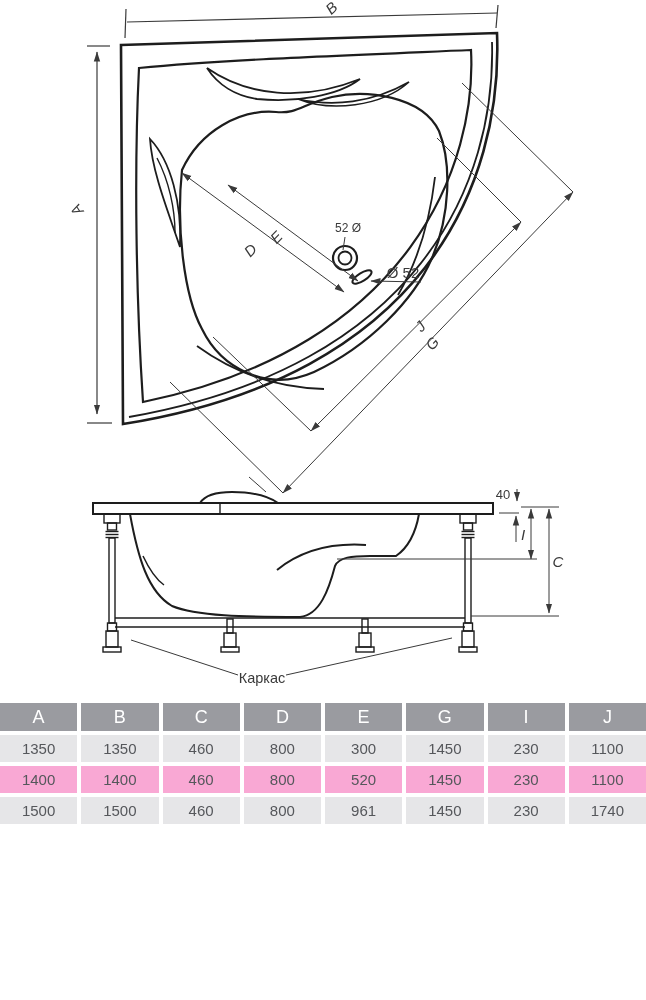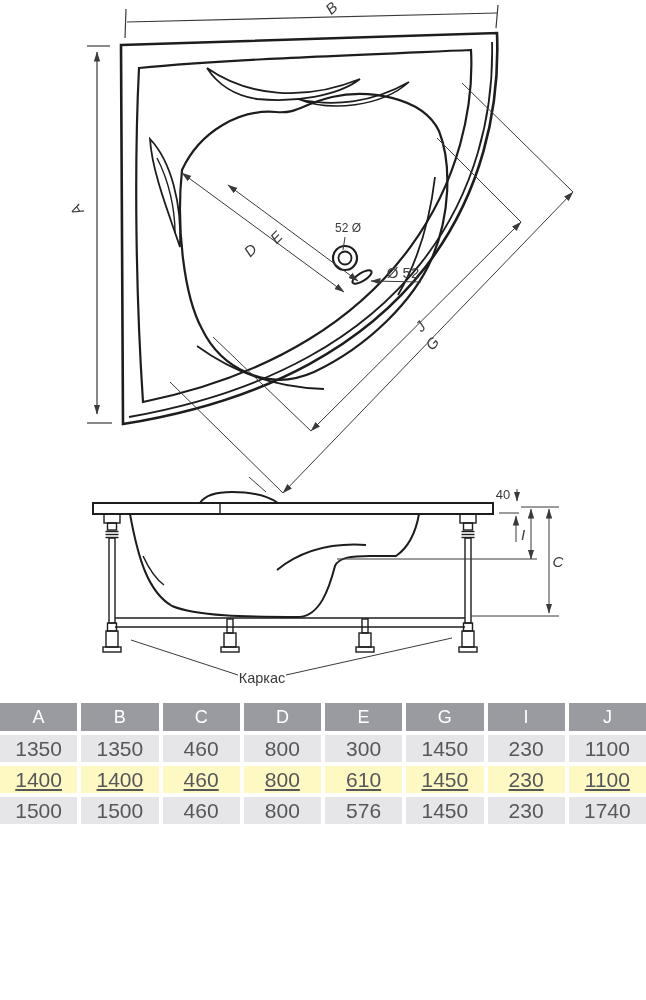--- a/index.html
+++ b/index.html
@@ -6,22 +6,22 @@
   .canvas{position:relative;width:646px;height:1000px;background:#ffffff;overflow:hidden;
           font-family:"Liberation Sans","DejaVu Sans",sans-serif;}
   svg text{fill:#3a3a3a;}
   .dimletter{font-style:italic;font-size:15px;}
   .anno{font-size:12px;}
   .spec-table{position:absolute;left:0;top:703px;width:646px;display:grid;
               grid-template-columns:repeat(8,1fr);column-gap:4px;row-gap:4px;background:#ffffff;}
   .th{background:#9a9ba0;color:#ffffff;height:28px;line-height:28px;text-align:center;
       font-size:18px;font-weight:400;}
   .td{background:#e6e6e8;color:#55575b;height:27px;line-height:27px;text-align:center;
-      font-size:21px;}
-  .td.dark{background:#fef9c3;text-decoration:underline;}
+      font-size:15px;}
+  .td.dark{background:#f9a8d4;}
 </style>
 </head>
 <body>
 
 <div class="canvas">
 
   <svg width="646" height="703" viewBox="0 0 646 703">
     <defs>
       <marker id="arr" markerWidth="11" markerHeight="9" refX="9.5" refY="4" orient="auto-start-reverse" markerUnits="userSpaceOnUse">
         <path d="M0,0.8 L10,4 L0,7.2 Z" fill="#3a3a3a"></path>
@@ -173,28 +173,28 @@
     <div class="td">800</div>
     <div class="td">300</div>
     <div class="td">1450</div>
     <div class="td">230</div>
     <div class="td">1100</div>
 
     <div class="td dark">1400</div>
     <div class="td dark">1400</div>
     <div class="td dark">460</div>
     <div class="td dark">800</div>
-    <div class="td dark">610</div>
+    <div class="td dark">520</div>
     <div class="td dark">1450</div>
     <div class="td dark">230</div>
     <div class="td dark">1100</div>
 
     <div class="td">1500</div>
     <div class="td">1500</div>
     <div class="td">460</div>
     <div class="td">800</div>
-    <div class="td">576</div>
+    <div class="td">961</div>
     <div class="td">1450</div>
     <div class="td">230</div>
     <div class="td">1740</div>
   </div>
 
 </div>
 
 </body></html>

